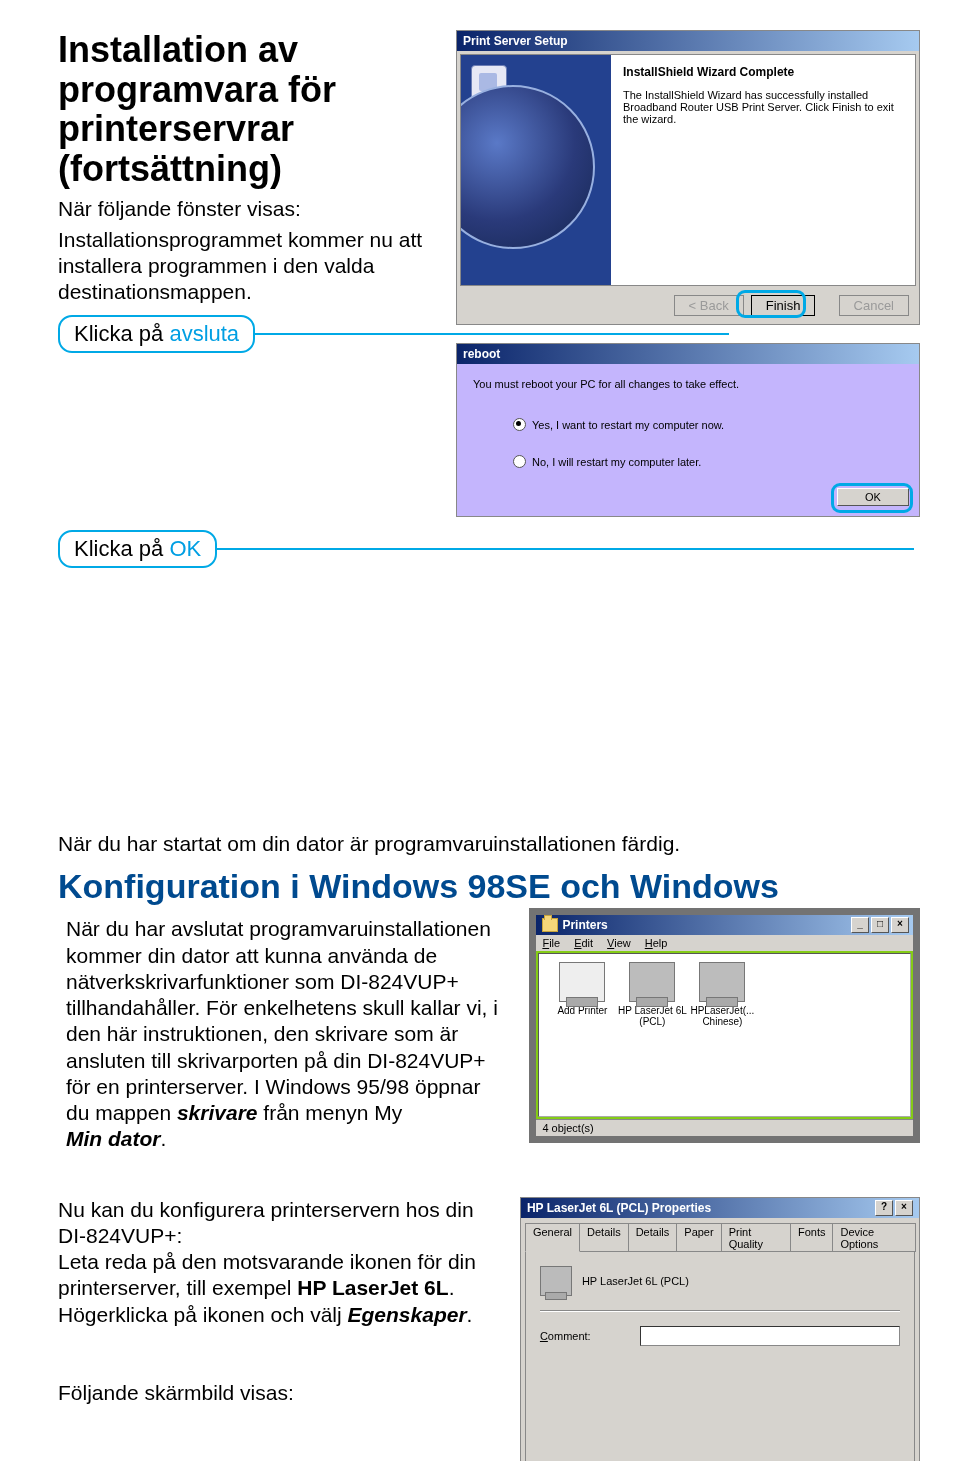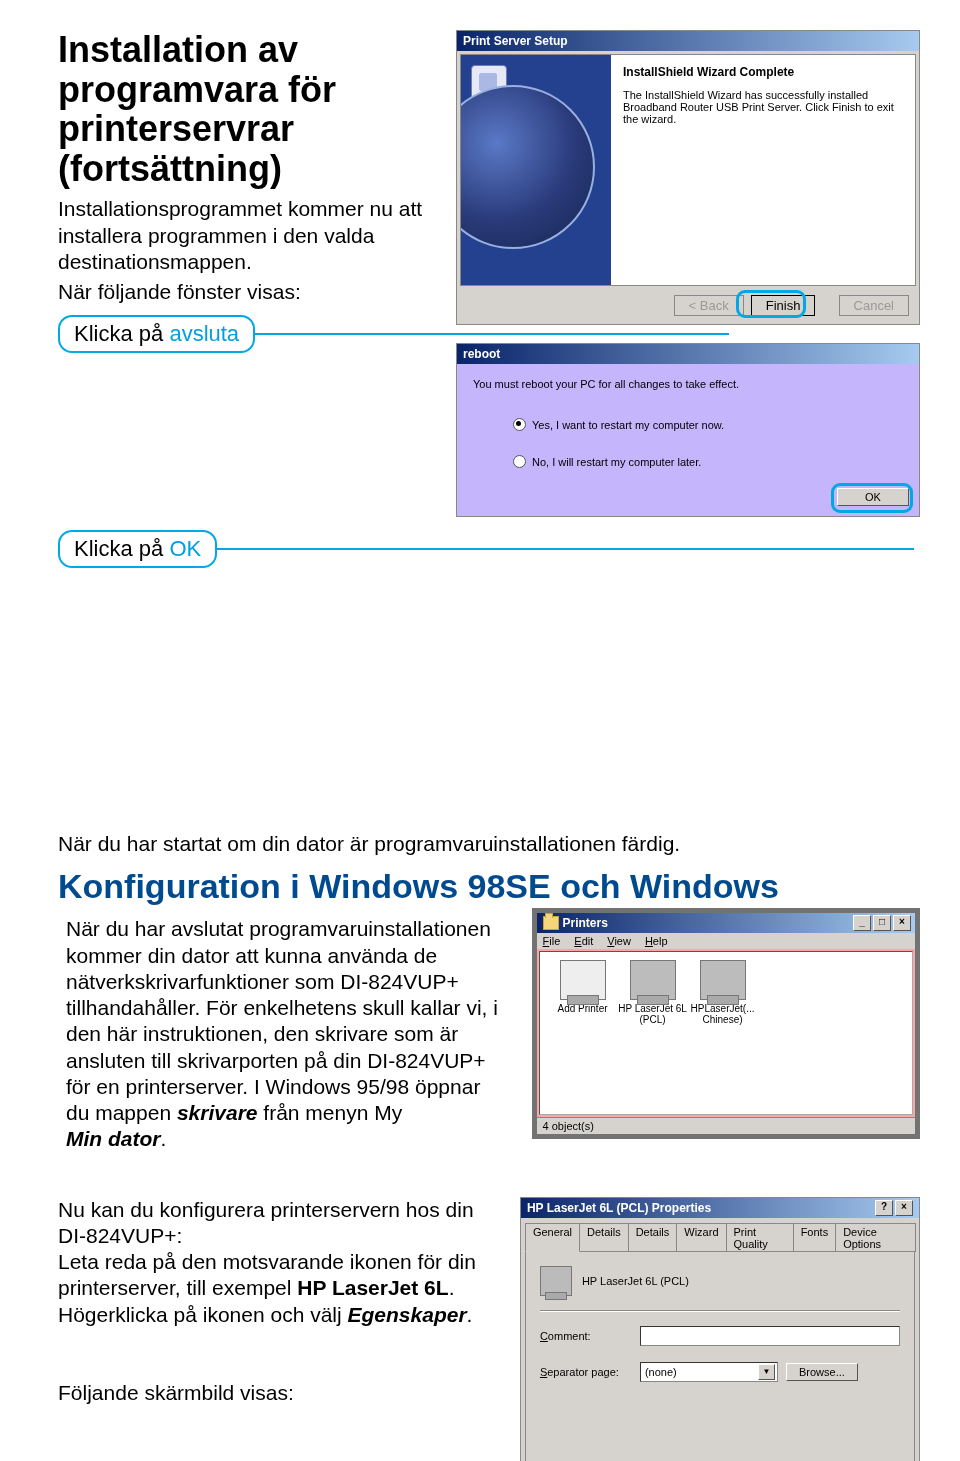--- a/index.html
+++ b/index.html
@@ -163,22 +163,22 @@
   
   .callout-strip {
     display: flex;
     align-items: center;
     margin: 0;
   }
 
   
   .printers {
     width: 390px;
-    border: 5px solid #737373;
-    background: #fca5a5;
+    border: 7px solid #737373;
+    background: #84cc16;
     font-family: Tahoma, Arial, sans-serif;
     font-size: 11px;
   }
   .win-title {
     background: linear-gradient(to right, #0a246a, #a6caf0);
     color: #fff;
     padding: 2px 4px 2px 6px;
     display: flex;
     align-items: center;
     font-weight: bold;
@@ -346,22 +346,22 @@
   }
 </style>
 </head>
 <body>
 
 <div class="page">
 
   <div class="row-top">
     <div class="half-width">
       <h1>Installation av programvara för printerservrar (fortsättning)</h1>
+      <p class="body-text">När följande fönster visas:</p>
       <p class="body-text">Installationsprogrammet kommer nu att installera programmen i den valda destinationsmappen.</p>
-      <p class="body-text">När följande fönster visas:</p>
     </div>
     <div class="right-col">
       <div class="wiz">
         <div class="wiz-title">Print Server Setup</div>
         <div class="wiz-body">
           <div class="wiz-left">
             <div class="wiz-left-icon"></div>
             <div class="globe"></div>
           </div>
           <div class="wiz-right">
@@ -470,43 +470,34 @@
       <div class="props-title">
         <span>HP LaserJet 6L (PCL) Properties</span>
         <span class="sp"></span>
         <span class="win-ctrl">?</span>
         <span class="win-ctrl">×</span>
       </div>
       <div class="tabs">
         <div class="tab active">General</div>
         <div class="tab">Details</div>
         <div class="tab">Details</div>
-        <div class="tab">Wizard</div>
+        <div class="tab">Paper</div>
         <div class="tab">Print Quality</div>
         <div class="tab">Fonts</div>
         <div class="tab">Device Options</div>
       </div>
       <div class="tab-panel">
         <div class="hdr">
           <div class="hdr-icon"></div>
           <span>HP LaserJet 6L (PCL)</span>
         </div>
         <div class="sep"></div>
         <div class="field-row">
           <label>Comment:</label>
           <div class="txt"></div>
         </div>
-        <div class="field-row" style="margin-top:16px;">
-          <label>Separator page:</label>
-          <div class="combo">
-            <span>(none)</span>
-            <span class="sp"></span>
-            <span class="combo-btn">▼</span>
-          </div>
-          <span class="btn95">Browse...</span>
-        </div>
 
       </div>
 
     </div>
   </div>
 
 </div>
 
 </body></html>

